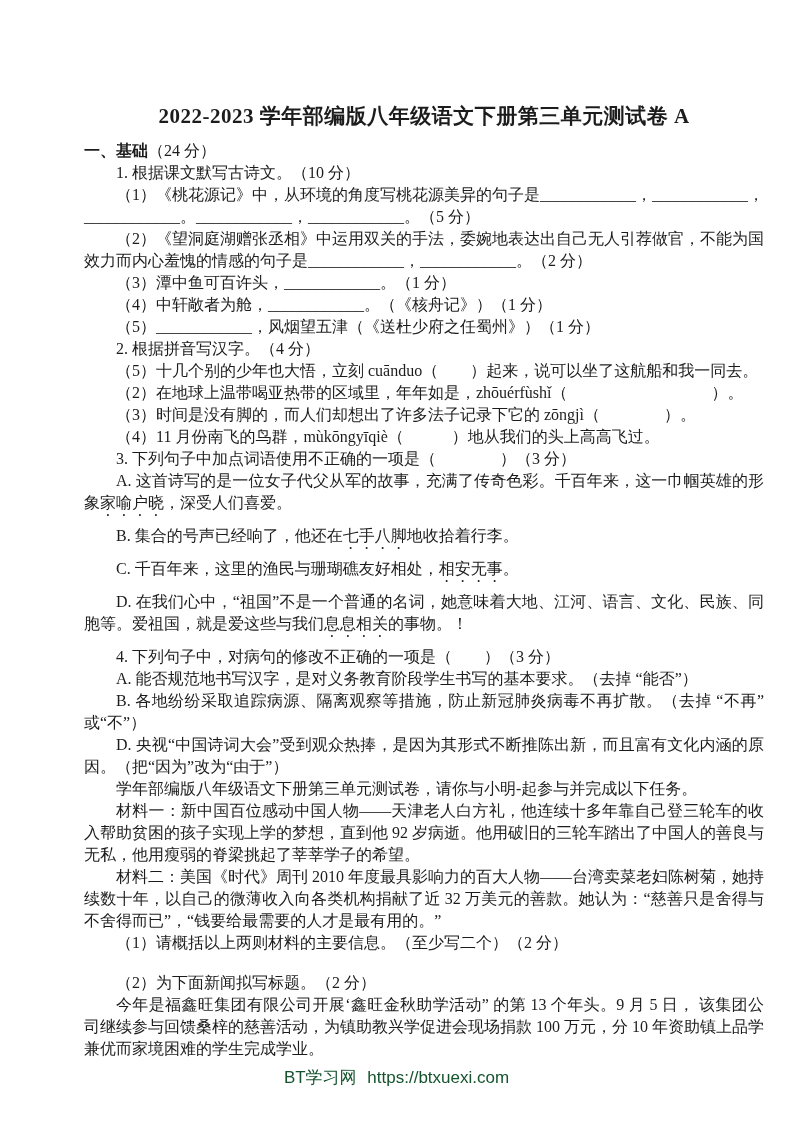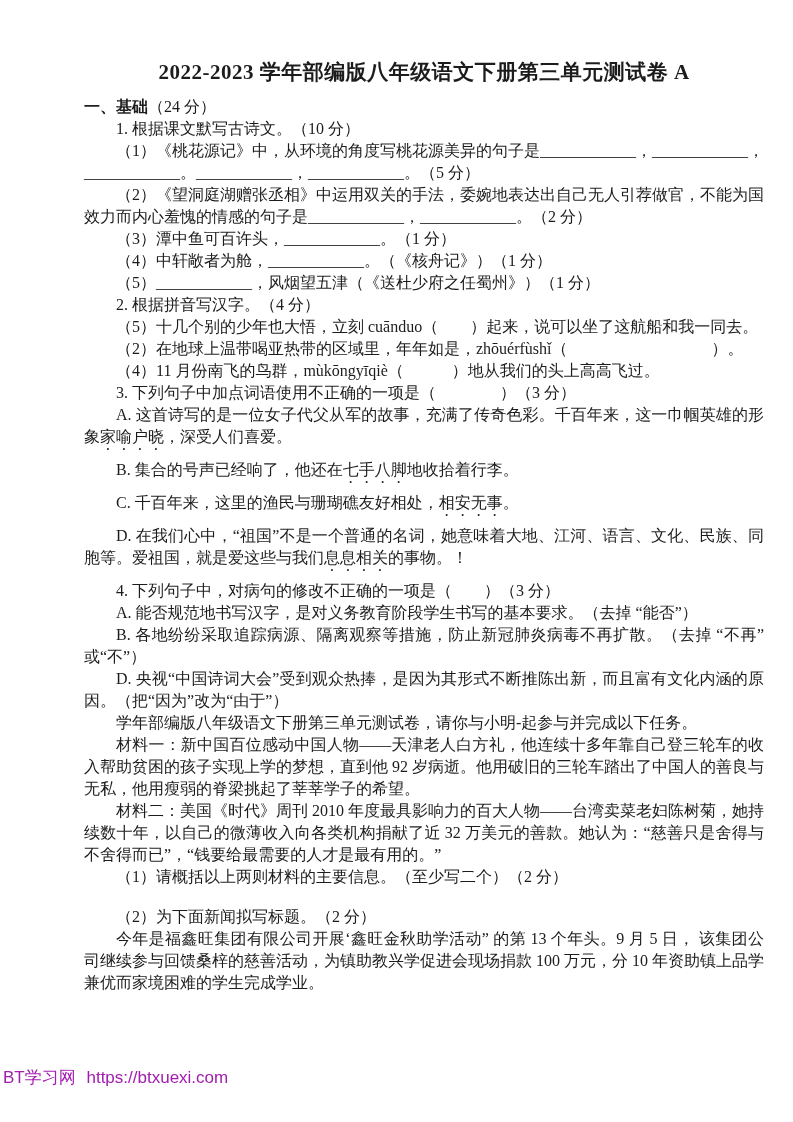--- a/index.html
+++ b/index.html
@@ -10,20 +10,21 @@
   body {
     width: 793px;
     height: 1122px;
     position: relative;
     overflow: hidden;
     font-family: "Liberation Serif", "DejaVu Serif", serif;
     color: #1c1c1c;
   }
   .page {
     padding: 58px 29px 0 84px;
+    margin-top: 44px;
   }
   .title {
     font-size: 21px;
     font-weight: bold;
     text-align: center;
     margin: 0 0 10px 0;
     letter-spacing: 0.5px;
   }
   .doc .para {
     margin: 0;
@@ -39,43 +40,44 @@
     -webkit-text-emphasis: filled dot #1c1c1c;
     -webkit-text-emphasis-position: under left;
     text-emphasis: filled dot #1c1c1c;
     text-emphasis-position: under left;
   }
   .footer {
     position: absolute;
     left: 0;
     top: 1066px;
     width: 100%;
-    text-align: left;
+    text-align: center;
     font-family: "Liberation Sans", "DejaVu Sans", sans-serif;
     font-size: 17px;
-    color: #a21caf;
+    color: #14532d;
   }
   .footer span { margin: 0 3px; }
 </style>
 </head>
 <body>
 
 <div class="page">
   <h1 class="title">2022-2023 学年部编版八年级语文下册第三单元测试卷 A</h1>
   <div class="doc">
       <p class="para"><span class="bold">一、基础</span><span>（24 分）</span></p>
       <p class="para indent"><span>1. 根据课文默写古诗文。（10 分）</span></p>
       <p class="para indent"><span>（1）《桃花源记》中，从环境的角度写桃花源美异的句子是____________，____________，____________。____________，____________。（5 分）</span></p>
       <p class="para indent"><span>（2）《望洞庭湖赠张丞相》中运用双关的手法，委婉地表达出自己无人引荐做官，不能为国效力而内心羞愧的情感的句子是____________，____________。（2 分）</span></p>
       <p class="para indent"><span>（3）潭中鱼可百许头，____________。（1 分）</span></p>
       <p class="para indent"><span>（4）中轩敞者为舱，____________。（《核舟记》）（1 分）</span></p>
       <p class="para indent"><span>（5）____________，风烟望五津（《送杜少府之任蜀州》）（1 分）</span></p>
       <p class="para indent"><span>2. 根据拼音写汉字。（4 分）</span></p>
       <p class="para indent"><span>（5）十几个别的少年也大悟，立刻 cuānduo（　　）起来，说可以坐了这航船和我一同去。</span></p>
       <p class="para indent"><span>（2）在地球上温带喝亚热带的区域里，年年如是，zhōuérfùshǐ（　　　　　　　　　）。</span></p>
+      <p class="para indent"><span>（3）时间是没有脚的，而人们却想出了许多法子记录下它的 zōngjì（　　　　）。</span></p>
       <p class="para indent"><span>（4）11 月份南飞的鸟群，mùkōngyīqiè（　　　）地从我们的头上高高飞过。</span></p>
       <p class="para indent"><span>3. 下列句子中加点词语使用不正确的一项是（　　　　）（3 分）</span></p>
       <p class="para indent"><span>A. 这首诗写的是一位女子代父从军的故事，充满了传奇色彩。千百年来，这一巾帼英雄的形象</span><span class="em-dots">家喻户晓</span><span>，深受人们喜爱。</span></p>
       <p class="para indent sp-s"><span>B. 集合的号声已经响了，他还在</span><span class="em-dots">七手八脚</span><span>地收拾着行李。</span></p>
       <p class="para indent sp-s"><span>C. 千百年来，这里的渔民与珊瑚礁友好相处，</span><span class="em-dots">相安无事</span><span>。</span></p>
       <p class="para indent sp-s"><span>D. 在我们心中，“祖国”不是一个普通的名词，她意味着大地、江河、语言、文化、民族、同胞等。爱祖国，就是爱这些与我们</span><span class="em-dots">息息相关</span><span>的事物。！</span></p>
       <p class="para indent sp-s"><span>4. 下列句子中，对病句的修改不正确的一项是（　　）（3 分）</span></p>
       <p class="para indent"><span>A. 能否规范地书写汉字，是对义务教育阶段学生书写的基本要求。（去掉 “能否”）</span></p>
       <p class="para indent"><span>B. 各地纷纷采取追踪病源、隔离观察等措施，防止新冠肺炎病毒不再扩散。（去掉 “不再” 或“不”）</span></p>
       <p class="para indent"><span>D. 央视“中国诗词大会”受到观众热捧，是因为其形式不断推陈出新，而且富有文化内涵的原因。（把“因为”改为“由于”）</span></p>

